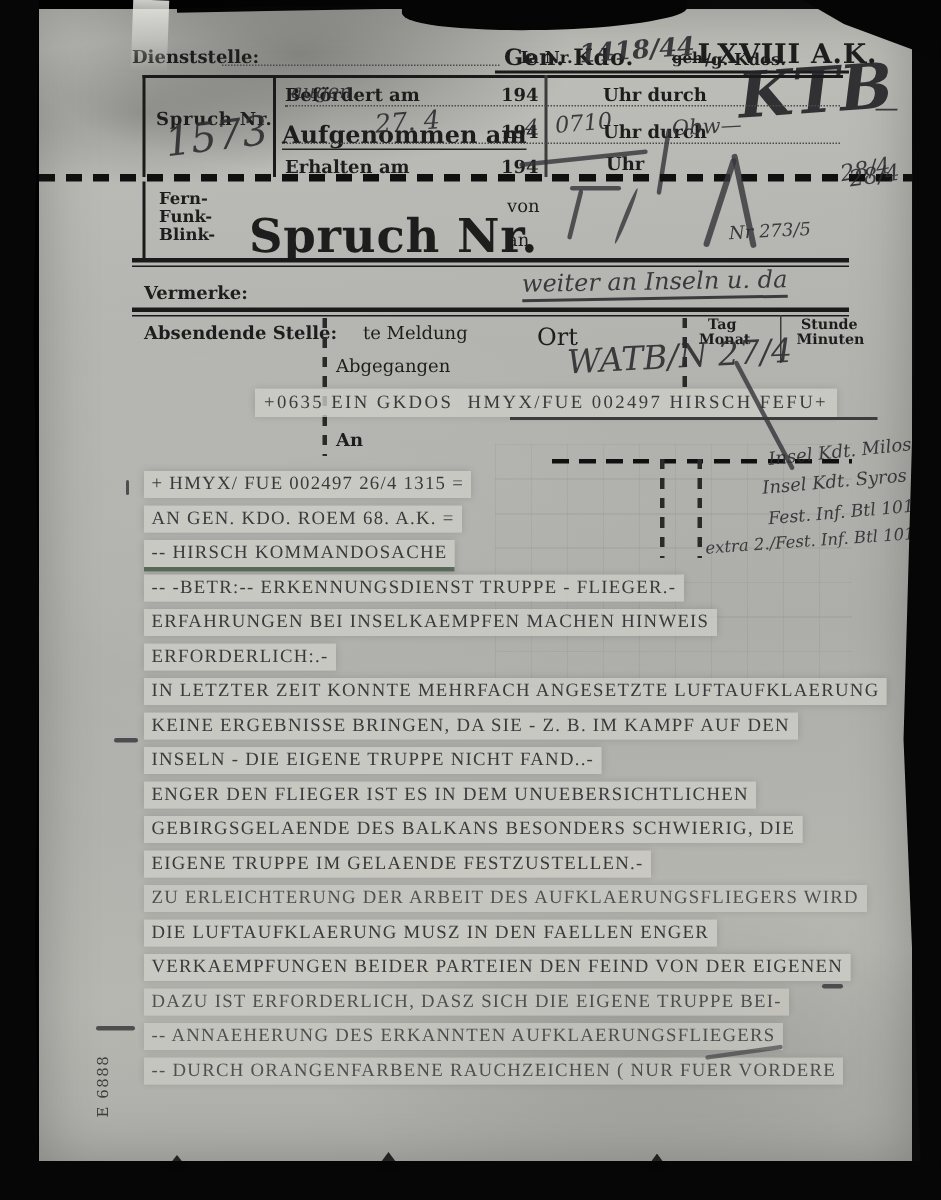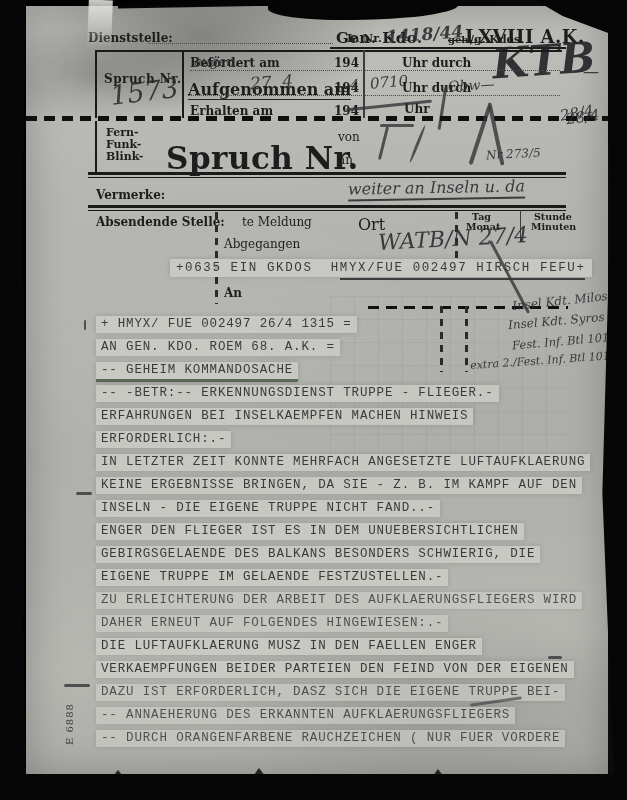--- a/index.html
+++ b/index.html
@@ -13,21 +13,21 @@
        radial-gradient(ellipse 180px 70px at 12% 9%, rgba(0,0,0,0.18), transparent 70%),
        radial-gradient(ellipse 420px 260px at 22% 48%, rgba(255,255,255,0.07), transparent 75%),
        radial-gradient(ellipse 300px 140px at 70% 90%, rgba(0,0,0,0.10), transparent 75%),
        linear-gradient(176deg,#c0c0bb 0%,#b4b4b0 28%,#adada9 55%,#b7b7b2 82%,#a9a9a5 100%);
      box-shadow:inset 0 0 40px rgba(0,0,0,0.25);}
   .lbl{position:absolute;font-family:"DejaVu Serif",serif;font-weight:700;
        color:#1d1d1d;white-space:nowrap;}
   .frak{letter-spacing:0.5px;margin-top:16px;}
   .hw{position:absolute;font-family:"DejaVu Serif",serif;font-style:italic;
       color:#2d2d31;white-space:nowrap;opacity:0.9;}
-  .typed{font-family:Liberation Mono, monospace;color:#3a3a3d;white-space:pre;}
+  .typed{font-family:Liberation Serif, serif;color:#3a3a3d;white-space:pre;}
   .strip{background:rgba(206,206,200,0.78);box-shadow:0 0 5px rgba(0,0,0,0.15);}
   .rule{position:absolute;background:#1a1a1a;}
   .rule.soft{background:#3c3c3c;}
   .dotted{position:absolute;border-bottom:1.5px dotted #4a4a4a;height:0;}
   .dash-h{position:absolute;height:5px;
       background:repeating-linear-gradient(90deg,#101010 0 11px,transparent 11px 18px);}
   .dash-h.thin{height:3px;}
   .dash-v{position:absolute;width:2.5px;
       background:repeating-linear-gradient(180deg,#2a2a2a 0 7px,transparent 7px 13px);}
   .stroke{position:absolute;background:#35353a;border-radius:3px;opacity:0.8;}
@@ -143,32 +143,31 @@
   <div class="dash-v" style="left:465px;top:306px;height:66px;"></div>
 
   <div class="hw" style="left:512px;top:294px;font-size:12px;transform:rotate(-6deg);">Insel Kdt. Milos</div>
   <div class="hw" style="left:508px;top:314px;font-size:12px;transform:rotate(-5deg);">Insel Kdt. Syros</div>
   <div class="hw" style="left:512px;top:334px;font-size:11.5px;transform:rotate(-5deg);">Fest. Inf. Btl 1010</div>
   <div class="hw" style="left:470px;top:354px;font-size:11px;transform:rotate(-4deg);">extra 2./Fest. Inf. Btl 1010</div>
 
   <div class="msg">
     <div class="mline"><span class="typed strip">+ HMYX/ FUE 002497 26/4 1315 =</span></div>
     <div class="mline"><span class="typed strip">AN GEN. KDO. ROEM 68. A.K. =</span></div>
-    <div class="mline u-green"><span class="typed strip">-- GEHEIM KOMMANDOSACHE</span></div>
+    <div class="mline u-green"><span class="typed strip">-- HIRSCH KOMMANDOSACHE</span></div>
     <div class="mline"><span class="typed strip">-- -BETR:-- ERKENNUNGSDIENST TRUPPE - FLIEGER.-</span></div>
     <div class="mline"><span class="typed strip">ERFAHRUNGEN BEI INSELKAEMPFEN MACHEN HINWEIS</span></div>
     <div class="mline"><span class="typed strip">ERFORDERLICH:.-</span></div>
     <div class="mline"><span class="typed strip">IN LETZTER ZEIT KONNTE MEHRFACH ANGESETZTE LUFTAUFKLAERUNG</span></div>
     <div class="mline"><span class="typed strip">KEINE ERGEBNISSE BRINGEN, DA SIE - Z. B. IM KAMPF AUF DEN</span></div>
     <div class="mline"><span class="typed strip">INSELN - DIE EIGENE TRUPPE NICHT FAND..-</span></div>
     <div class="mline"><span class="typed strip">ENGER DEN FLIEGER IST ES IN DEM UNUEBERSICHTLICHEN</span></div>
     <div class="mline"><span class="typed strip">GEBIRGSGELAENDE DES BALKANS BESONDERS SCHWIERIG, DIE</span></div>
     <div class="mline"><span class="typed strip">EIGENE TRUPPE IM GELAENDE FESTZUSTELLEN.-</span></div>
     <div class="mline fade"><span class="typed strip">ZU ERLEICHTERUNG DER ARBEIT DES AUFKLAERUNGSFLIEGERS WIRD</span></div>
-    <div class="mline fade"><span class="typed strip">DAHER ERNEUT AUF FOLGENDES HINGEWIESEN:.-</span></div>
     <div class="mline"><span class="typed strip">DIE LUFTAUFKLAERUNG MUSZ IN DEN FAELLEN ENGER</span></div>
     <div class="mline"><span class="typed strip">VERKAEMPFUNGEN BEIDER PARTEIEN DEN FEIND VON DER EIGENEN</span></div>
     <div class="mline fade"><span class="typed strip">DAZU IST ERFORDERLICH, DASZ SICH DIE EIGENE TRUPPE BEI-</span></div>
     <div class="mline fade"><span class="typed strip">-- ANNAEHERUNG DES ERKANNTEN AUFKLAERUNGSFLIEGERS</span></div>
     <div class="mline fade"><span class="typed strip">-- DURCH ORANGENFARBENE RAUCHZEICHEN ( NUR FUER VORDERE</span></div>
   </div>
 
   <div class="stroke" style="left:84px;top:320px;width:2px;height:10px;"></div>
   <div class="stroke" style="left:76px;top:492px;width:16px;height:2.5px;"></div>
   <div class="stroke" style="left:64px;top:684px;width:26px;height:3px;"></div>

